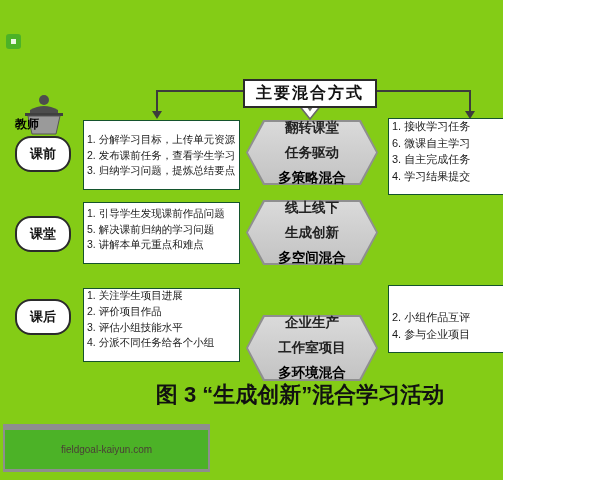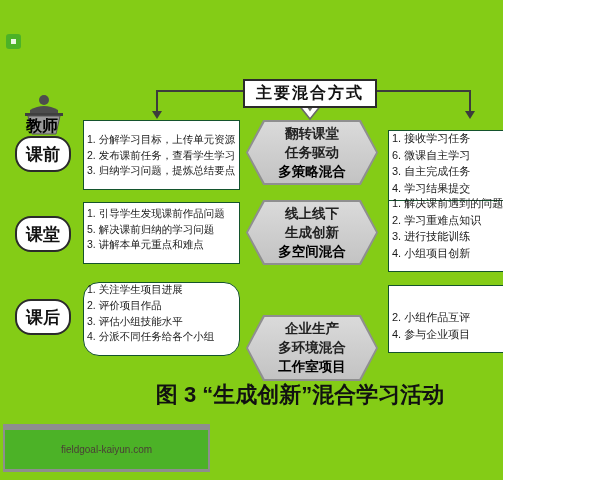--- a/index.html
+++ b/index.html
@@ -20,45 +20,45 @@
   .vline.l{left:156px;}
   .vline.r{left:469px;}
   .arrowhead{position:absolute;top:111px;width:0;height:0;
     border-left:5px solid transparent;border-right:5px solid transparent;border-top:8px solid #3c3c3c;}
   .arrowhead.l{left:152px;}
   .arrowhead.r{left:465px;}
   .title-chevron{position:absolute;left:296px;top:102px;z-index:2;}
   
   .persona{position:absolute;width:60px;text-align:center;}
   .persona-label{
-    position:absolute;width:54px;text-align:center;font-size:16px;font-weight:800;color:#000;z-index:2;
+    position:absolute;width:54px;font-size:12px;font-weight:800;color:#000;z-index:2;
   }
   
   .pill{
     position:absolute;width:52px;height:32px;border:2px solid #2b2b2b;border-radius:16px;background:#fff;
-    display:flex;align-items:center;justify-content:center;font-size:17px;font-weight:600;
+    display:flex;align-items:center;justify-content:center;font-size:13px;font-weight:600;
   }
   
   .task-box{
     position:absolute;border:1px solid #14532d;background:#fff;box-sizing:border-box;
     display:flex;flex-direction:column;justify-content:flex-end;padding:10px 3px;color:#1a1a1a;
   }
   .task-box.left{left:83px;width:157px;font-size:10.5px;}
   .task-box.right{left:388px;width:120px;font-size:11px;}
   .task-line{white-space:nowrap;line-height:1.5;}
   
   .hex{position:absolute;left:246px;width:132px;}
   .hex .edge{position:absolute;left:0;top:0;right:0;bottom:0;
     clip-path:polygon(0% 50%,13% 0%,87% 0%,100% 50%,87% 100%,13% 100%);
     background:var(--hexagon-edge,#8f8f8f);}
   .hex .fill{position:absolute;left:2px;top:2px;right:2px;bottom:2px;
     clip-path:polygon(0% 50%,13% 0%,87% 0%,100% 50%,87% 100%,13% 100%);
     background:linear-gradient(180deg,#dadada,var(--hexagon-fill,#c3c3c3));}
   .hex .lines{position:absolute;left:0;top:0;right:0;bottom:0;display:flex;flex-direction:column;
-    align-items:center;justify-content:center;gap:1px;font-size:13.5px;font-weight:700;color:#222;}
+    align-items:center;justify-content:center;gap:7px;font-size:13.5px;font-weight:700;color:#222;}
   .hex .lines div:last-child{font-weight:900;color:#000;}
   
   .caption{position:absolute;left:0;top:380px;width:600px;text-align:center;
     font-size:22px;font-weight:bold;color:#111;}
   
   .banner{position:absolute;left:3px;top:424px;width:207px;height:48px;
     background:var(--banner-frame,#8e8e8e);cursor:pointer;}
   .banner-inner{position:absolute;left:2px;right:2px;top:6px;bottom:3px;
     background:var(--banner-green,#4cb227);display:flex;align-items:center;justify-content:center;
     font-size:10px;color:var(--banner-text,#4a4036);}
@@ -128,61 +128,55 @@
   </div>
   <div class="hex" style="top:120px;height:65px;">
     <div class="edge"></div>
     <div class="fill"></div>
     <div class="lines">
       <div>翻转课堂</div>
       <div>任务驱动</div>
       <div>多策略混合</div>
     </div>
   </div>
-  <div class="task-box right" style="top:118px;height:77px;margin-top:12px;">
+  <div class="task-box right" style="top:118px;height:77px;">
     <div class="task-line">1. 接收学习任务</div>
     <div class="task-line">6. 微课自主学习</div>
     <div class="task-line">3. 自主完成任务</div>
     <div class="task-line">4. 学习结果提交</div>
   </div>
 
   <div class="task-box left" style="top:202px;height:62px;">
     <div class="task-line">1. 引导学生发现课前作品问题</div>
     <div class="task-line">5. 解决课前归纳的学习问题</div>
     <div class="task-line">3. 讲解本单元重点和难点</div>
   </div>
   <div class="hex" style="top:200px;height:65px;">
     <div class="edge"></div>
     <div class="fill"></div>
     <div class="lines">
       <div>线上线下</div>
       <div>生成创新</div>
       <div>多空间混合</div>
     </div>
   </div>
-  <div class="task-box right" style="top:200px;height:72px;">
-    <div class="task-line">1. 解决课前遇到的问题</div>
-    <div class="task-line">2. 学习重难点知识</div>
-    <div class="task-line">3. 进行技能训练</div>
-    <div class="task-line">4. 小组项目创新</div>
-  </div>
 
-  <div class="task-box left" style="top:282px;height:74px;border-radius:16px;">
+  <div class="task-box left" style="top:288px;height:74px;">
     <div class="task-line">1. 关注学生项目进展</div>
     <div class="task-line">2. 评价项目作品</div>
     <div class="task-line">3. 评估小组技能水平</div>
     <div class="task-line">4. 分派不同任务给各个小组</div>
   </div>
   <div class="hex" style="top:282px;height:66px;margin-top:33px;">
     <div class="edge"></div>
     <div class="fill"></div>
     <div class="lines">
       <div>企业生产</div>
+      <div>工作室项目</div>
       <div>多环境混合</div>
-      <div>工作室项目</div>
     </div>
   </div>
   <div class="task-box right" style="top:285px;height:68px;">
     <div class="task-line">2. 小组作品互评</div>
     <div class="task-line">4. 参与企业项目</div>
   </div>
 
   <div class="caption">图 3  “生成创新”混合学习活动</div>
 
   <div class="banner">

